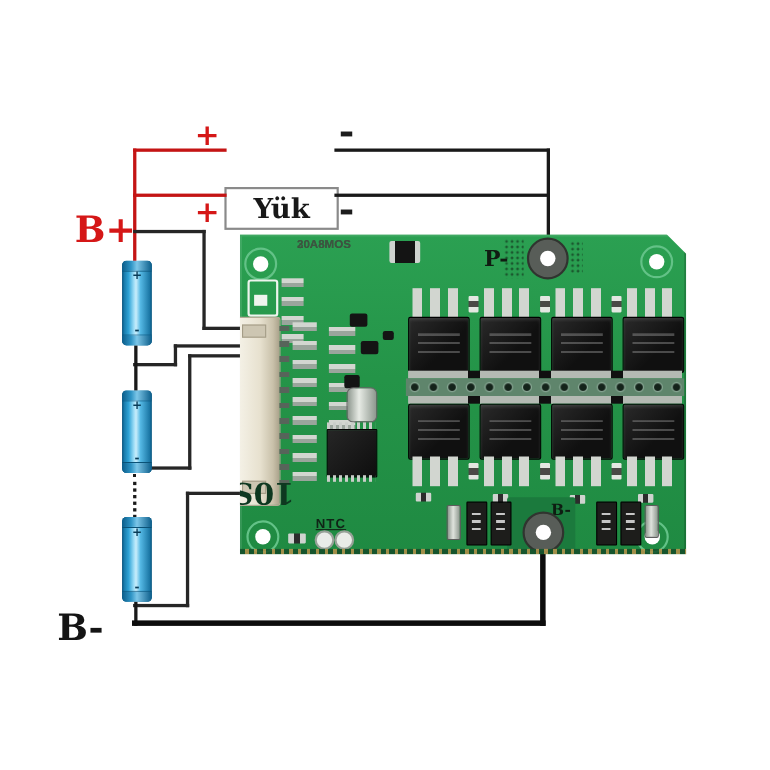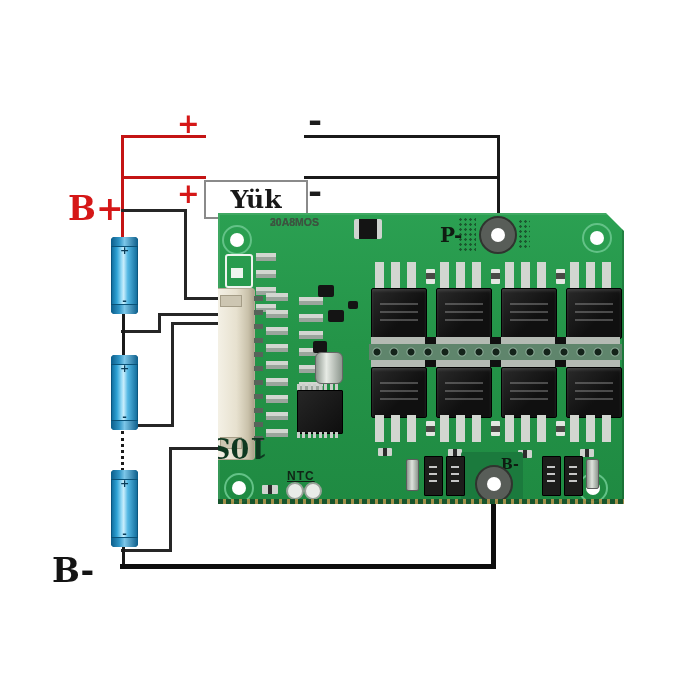--- a/index.html
+++ b/index.html
@@ -89,21 +89,21 @@
     background:repeating-linear-gradient(90deg,#15532c 0 5px,#b1944c 5px 8px);}
 </style>
 </head>
 <body>
 
 <div id="stage">
 
   <div class="lbl bplus" style="left:68px;top:192px">B+</div>
   <div class="lbl bminus" style="left:52px;top:554px">B-</div>
 
-  <div class="termbox" style="left:204px;top:180px">
+  <div class="termbox" style="left:204px;top:170px">
     <span>Yük</span>
   </div>
 
   <div class="sign" style="left:177px;top:110px;font-size:27px;color:#d51717">+</div>
   <div class="sign" style="left:308px;top:103px;font-size:34px;color:#1c1c1c">-</div>
   <div class="sign" style="left:177px;top:180px;font-size:27px;color:#d51717">+</div>
   <div class="sign" style="left:308px;top:174px;font-size:34px;color:#1c1c1c">-</div>
 
   <div class="wire red" style="left:121px;top:135px;width:3px;height:104px"></div>
   <div class="wire red" style="left:121px;top:135px;width:85px;height:3px"></div>

